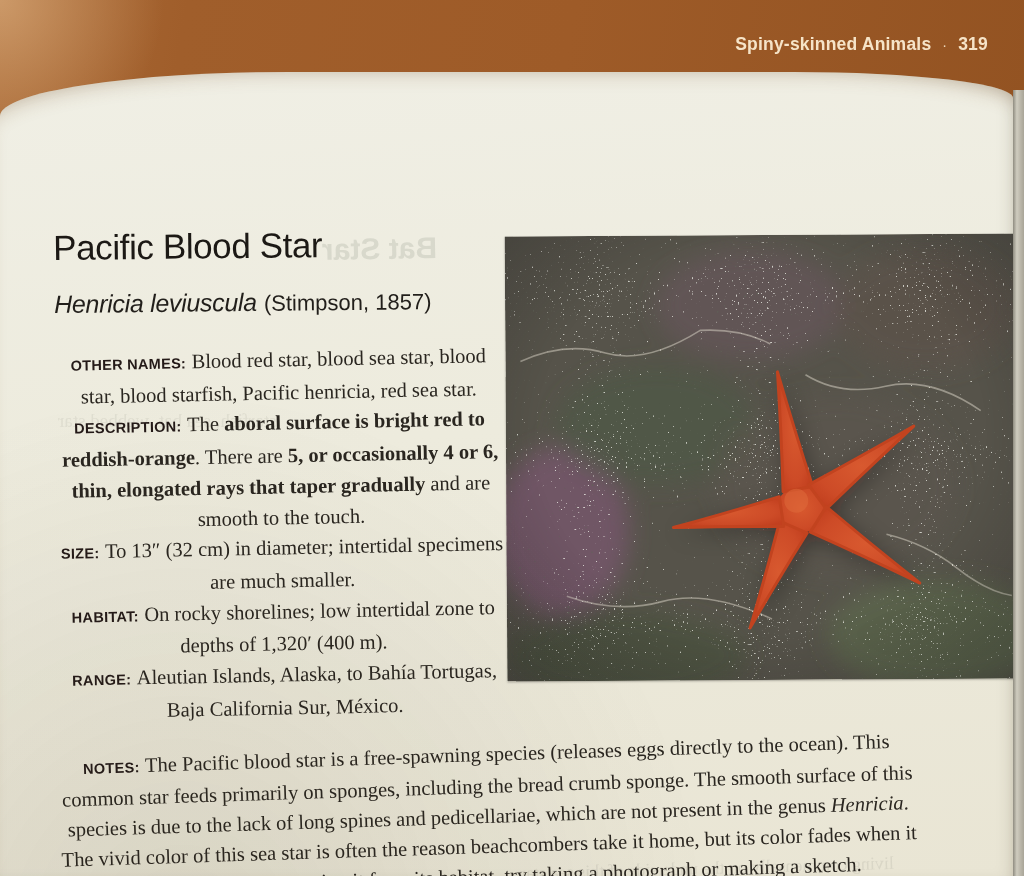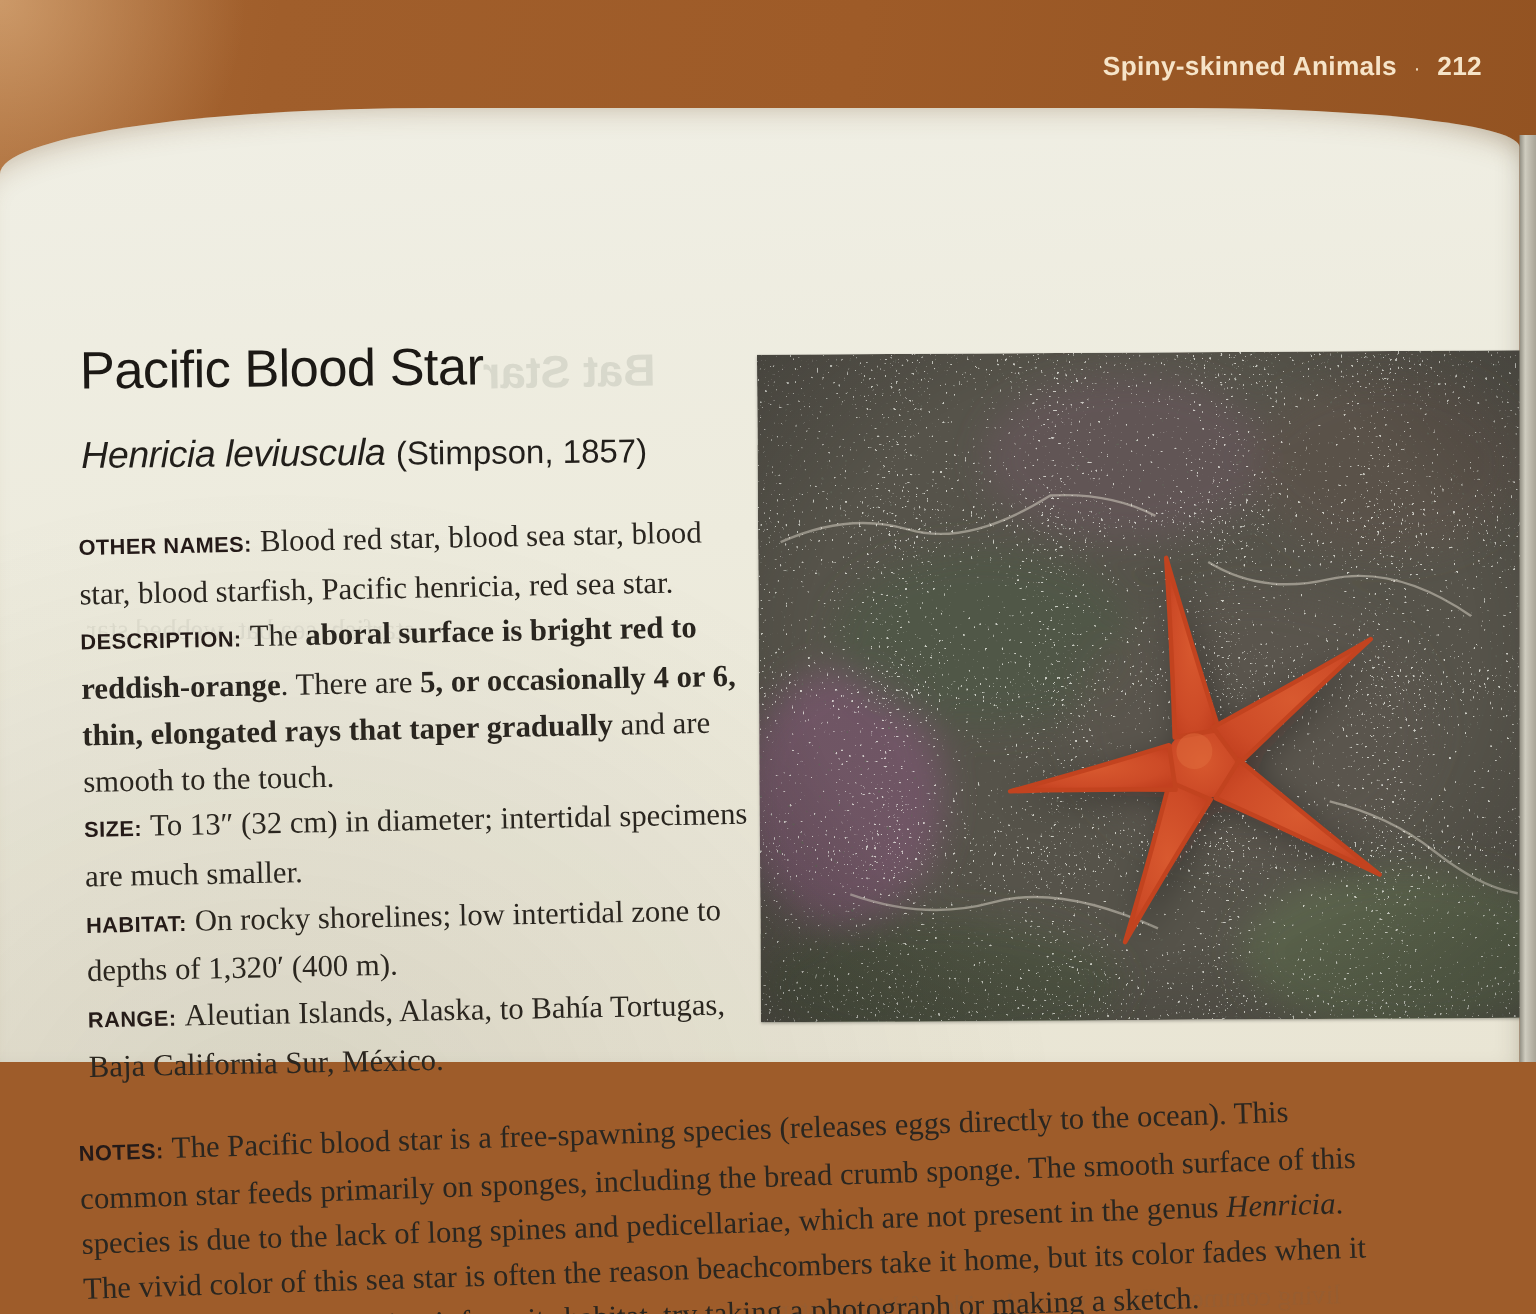--- a/index.html
+++ b/index.html
@@ -1,18 +1,18 @@
 <!DOCTYPE html>
 <html><head>
 <meta charset="utf-8">
 <style>
   html,body{margin:0;padding:0;}
   body{width:1024px;height:876px;overflow:hidden;background:#9e5c2a;
        font-family:"Liberation Sans",sans-serif;}
-  .scene{position:relative;width:1024px;height:708px;}
+  .scene{position:relative;width:1024px;height:876px;text-align:center;}
 
   
   .band{position:absolute;inset:0 0 auto 0;height:130px;
         background:linear-gradient(100deg,#aa6a36 0%,#a05e2b 18%,#9e5b28 55%,#935322 100%);}
   .band::before{content:"";position:absolute;left:0;top:0;width:230px;height:130px;
         background:radial-gradient(circle at 0% 0%,rgba(255,224,180,.40),rgba(255,224,180,0) 62%);}
   .runhead{position:absolute;top:34px;right:36px;color:#f6e4c8;
         font-size:17.5px;font-weight:700;letter-spacing:.2px;display:flex;align-items:baseline;}
   .runhead .sep{margin:0 11px;font-weight:400;opacity:.9;font-size:14px;}
 
@@ -66,21 +66,21 @@
 </style>
 </head>
 <body>
 
 <div class="scene">
 
   <div class="band">
     <div class="runhead">
       <span>Spiny-skinned Animals</span>
       <span class="sep">·</span>
-      <span>212</span>
+      <span>319</span>
     </div>
   </div>
 
   <div class="page">
 
     <span class="ghost ghost-title">Bat Star</span>
     <span class="ghost ghost-line1">starfish, sea bat, webbed star</span>
     <span class="ghost ghost-line2">living commensally on the underside of this sea star</span>
 
     <h1 class="title">Pacific Blood Star</h1>

